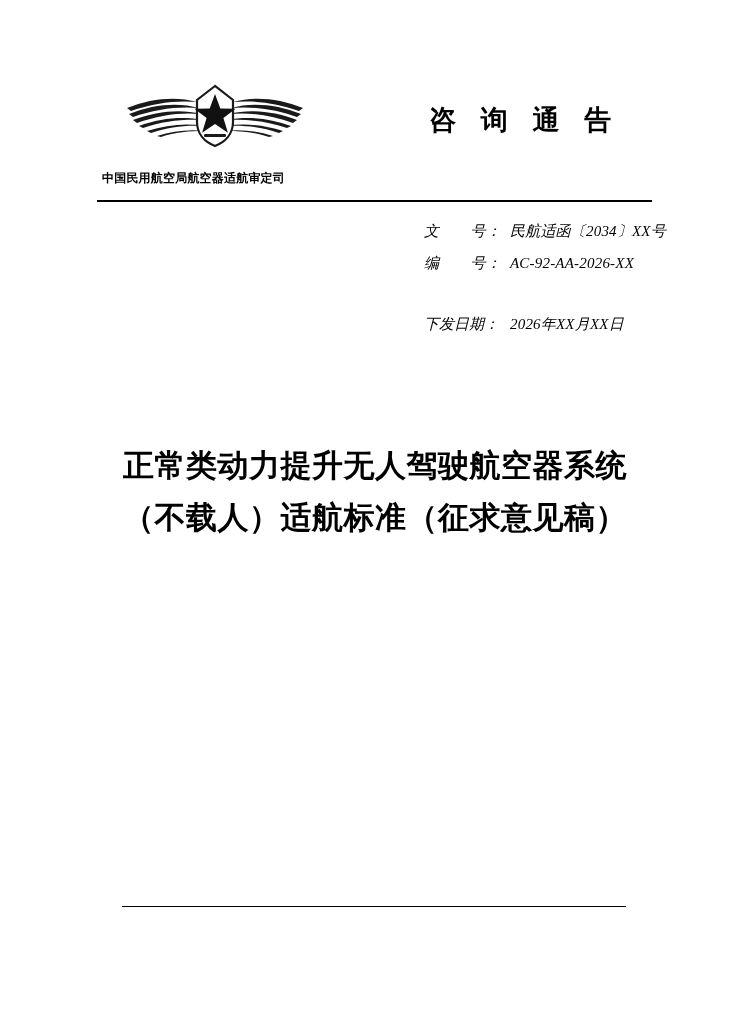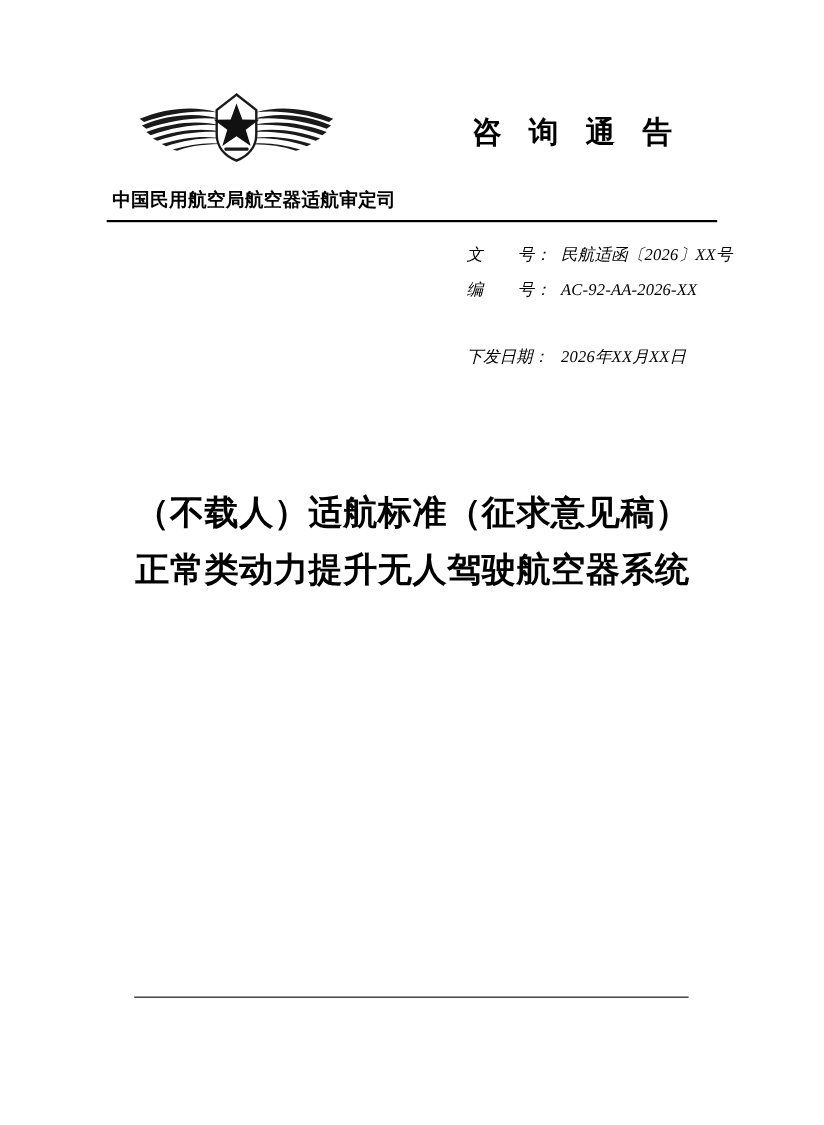--- a/index.html
+++ b/index.html
@@ -49,21 +49,21 @@
     font-weight: bold;
     letter-spacing: 9px;
     color: #000000;
     white-space: nowrap;
   }
   .issuer-line {
     position: absolute;
     left: 5px;
     top: 100px;
     font-family: "Liberation Serif", serif;
-    font-size: 17px;
+    font-size: 12px;
     font-weight: bold;
     letter-spacing: 0.2px;
     color: #000000;
     white-space: nowrap;
   }
   .rule-top {
     position: absolute;
     left: 97px;
     top: 200px;
     width: 555px;
@@ -166,32 +166,32 @@
     <div class="doc-type-title">咨 询 通 告</div>
 
     <div class="issuer-line">中国民用航空局航空器适航审定司</div>
   </div>
 
   <div class="rule-top"></div>
 
   <div class="refblock">
     <div class="ref-row">
       <span class="ref-label">文　　号：</span>
-      <span class="ref-value">民航适函〔2026〕XX号</span>
+      <span class="ref-value">民航适函〔2034〕XX号</span>
     </div>
     <div class="ref-row">
       <span class="ref-label">编　　号：</span>
       <span class="ref-value">AC-92-AA-2026-XX</span>
     </div>
     <div class="ref-row">
       <span class="ref-label spread">下发日期：</span>
       <span class="ref-value">2026年XX月XX日</span>
     </div>
   </div>
 
   <div class="main-title">
+    <span class="line">正常类动力提升无人驾驶航空器系统</span>
     <span class="line">（不载人）适航标准（征求意见稿）</span>
-    <span class="line">正常类动力提升无人驾驶航空器系统</span>
   </div>
 
   <div class="rule-bottom"></div>
 
 </div>
 
 </body></html>

